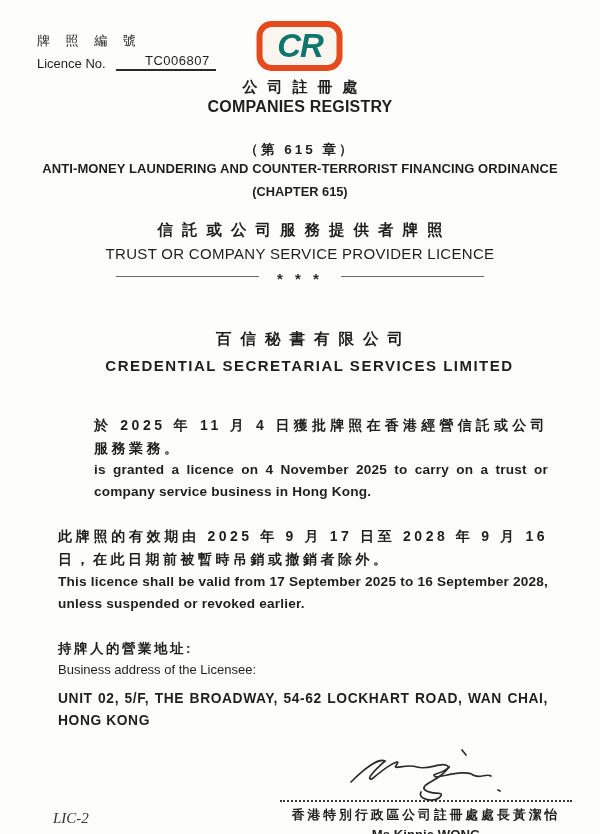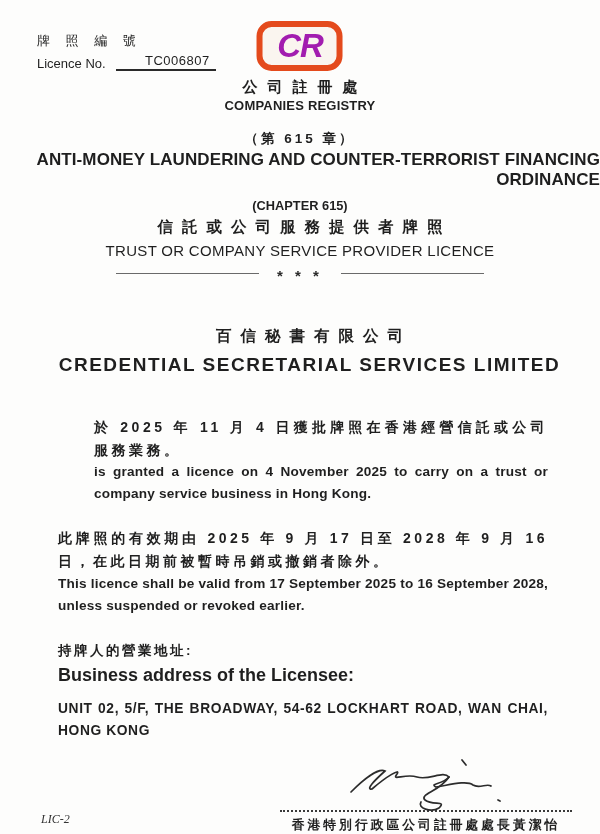--- a/index.html
+++ b/index.html
@@ -52,55 +52,55 @@
     border-radius: 15px;
     background: #faf5ef;
     display: flex;
     align-items: center;
     justify-content: center;
   }
   .cr-text {
     font-size: 33px;
     font-weight: 800;
     font-style: italic;
-    color: #a21caf;
+    color: #0f766e;
     letter-spacing: -1px;
     line-height: 1;
     transform: translateY(-1px);
   }
   .logo-zh { margin-top: 7px; font-size: 15px; font-weight: bold; letter-spacing: 10px; text-indent: 10px; white-space: nowrap; }
-  .logo-en { margin-top: 1px; font-size: 13px; font-weight: bold; letter-spacing: 0.2px; }
+  .logo-en { margin-top: 1px; font-size: 16px; font-weight: bold; letter-spacing: 0.2px; }
 
   
   .content { padding-top: 127px; }
 
   .center { text-align: center; }
 
   .ord-zh   { font-size: 14.5px; font-weight: bold; letter-spacing: 4px; }
-  .ord-ch   { font-size: 13.5px; font-weight: bold; letter-spacing: 3px; margin-top: 3px; }
-  .ord-en   { font-size: 17px; font-weight: bold; margin-top: 2px; letter-spacing: 0.1px; text-align: right; }
+  .ord-ch   { font-size: 13.5px; font-weight: bold; letter-spacing: 3px; margin-top: 14px; }
+  .ord-en   { font-size: 13px; font-weight: bold; margin-top: 2px; letter-spacing: 0.1px; }
   .ord-chen { font-size: 12.8px; font-weight: bold; margin-top: 8px; }
 
-  .lic-title { margin-top: 4px; }
+  .lic-title { margin-top: 21px; }
   .lic-zh { font-size: 15.5px; font-weight: bold; letter-spacing: 9px; text-indent: 9px; }
   .lic-en { font-size: 15px; font-weight: normal; margin-top: 4px; letter-spacing: 0.3px; }
 
   .divider {
     margin-top: 6px;
     display: flex;
     align-items: center;
     justify-content: center;
     gap: 18px;
   }
   .divider .rule { width: 143px; height: 0; border-top: 1.5px solid #6a6a6a; }
   .divider .stars { font-size: 15px; font-weight: bold; letter-spacing: 4px; transform: translateY(2px); color: #2a2a2a; }
 
   .company { margin-top: 44px; padding-left: 19px; }
   .company-zh { font-size: 15.5px; font-weight: bold; letter-spacing: 9px; text-indent: 9px; }
-  .company-en { font-size: 19px; font-weight: bold; margin-top: 7px; letter-spacing: 1.5px; }
+  .company-en { font-size: 15px; font-weight: bold; margin-top: 7px; letter-spacing: 1.5px; }
 
   .body-text { margin: 0 52px 0 58px; }
 
   .para { margin-top: 22px; }
   .para-zh {
     font-size: 14px;
     font-weight: bold;
     letter-spacing: 3.5px;
     line-height: 1.62;
     text-align: justify;
@@ -109,39 +109,39 @@
     font-size: 13.6px;
     font-weight: bold;
     line-height: 1.62;
     text-align: justify;
     letter-spacing: 0.2px;
   }
   .para-first { margin-top: 40px; margin-left: 36px; }
 
   .addr { margin-top: 24px; }
   .addr-zh { font-size: 13.5px; font-weight: bold; letter-spacing: 2.5px; line-height: 1.55; }
-  .addr-en { font-size: 18px; font-weight: bold; line-height: 1.55; }
+  .addr-en { font-size: 13px; font-weight: normal; line-height: 1.55; }
   .addr-val { margin-top: 8px; font-size: 13.8px; font-weight: bold; line-height: 1.6; letter-spacing: 0.6px; text-align: justify; }
 
   
   .sig-block {
     margin: 14px 28px 0 auto;
     width: 292px;
     text-align: center;
   }
   .sig-scribble { display: block; margin: 0 auto -4px auto; }
   .sig-line { border-top: 2.5px dotted #3a3a3a; margin-bottom: 5px; }
   .sig-zh { font-size: 12.8px; font-weight: bold; letter-spacing: 3px; white-space: nowrap; }
   .sig-name { font-size: 13.2px; font-weight: bold; margin-top: 3px; }
 
   .form-code {
     position: absolute;
-    left: 41px;
+    left: 53px;
     bottom: 7px;
-    font-size: 12px;
+    font-size: 15px;
     font-style: italic;
     font-family: "Liberation Serif", "DejaVu Serif", serif;
     color: #333;
   }
 </style>
 </head>
 <body>
 
 <div class="page">
 

